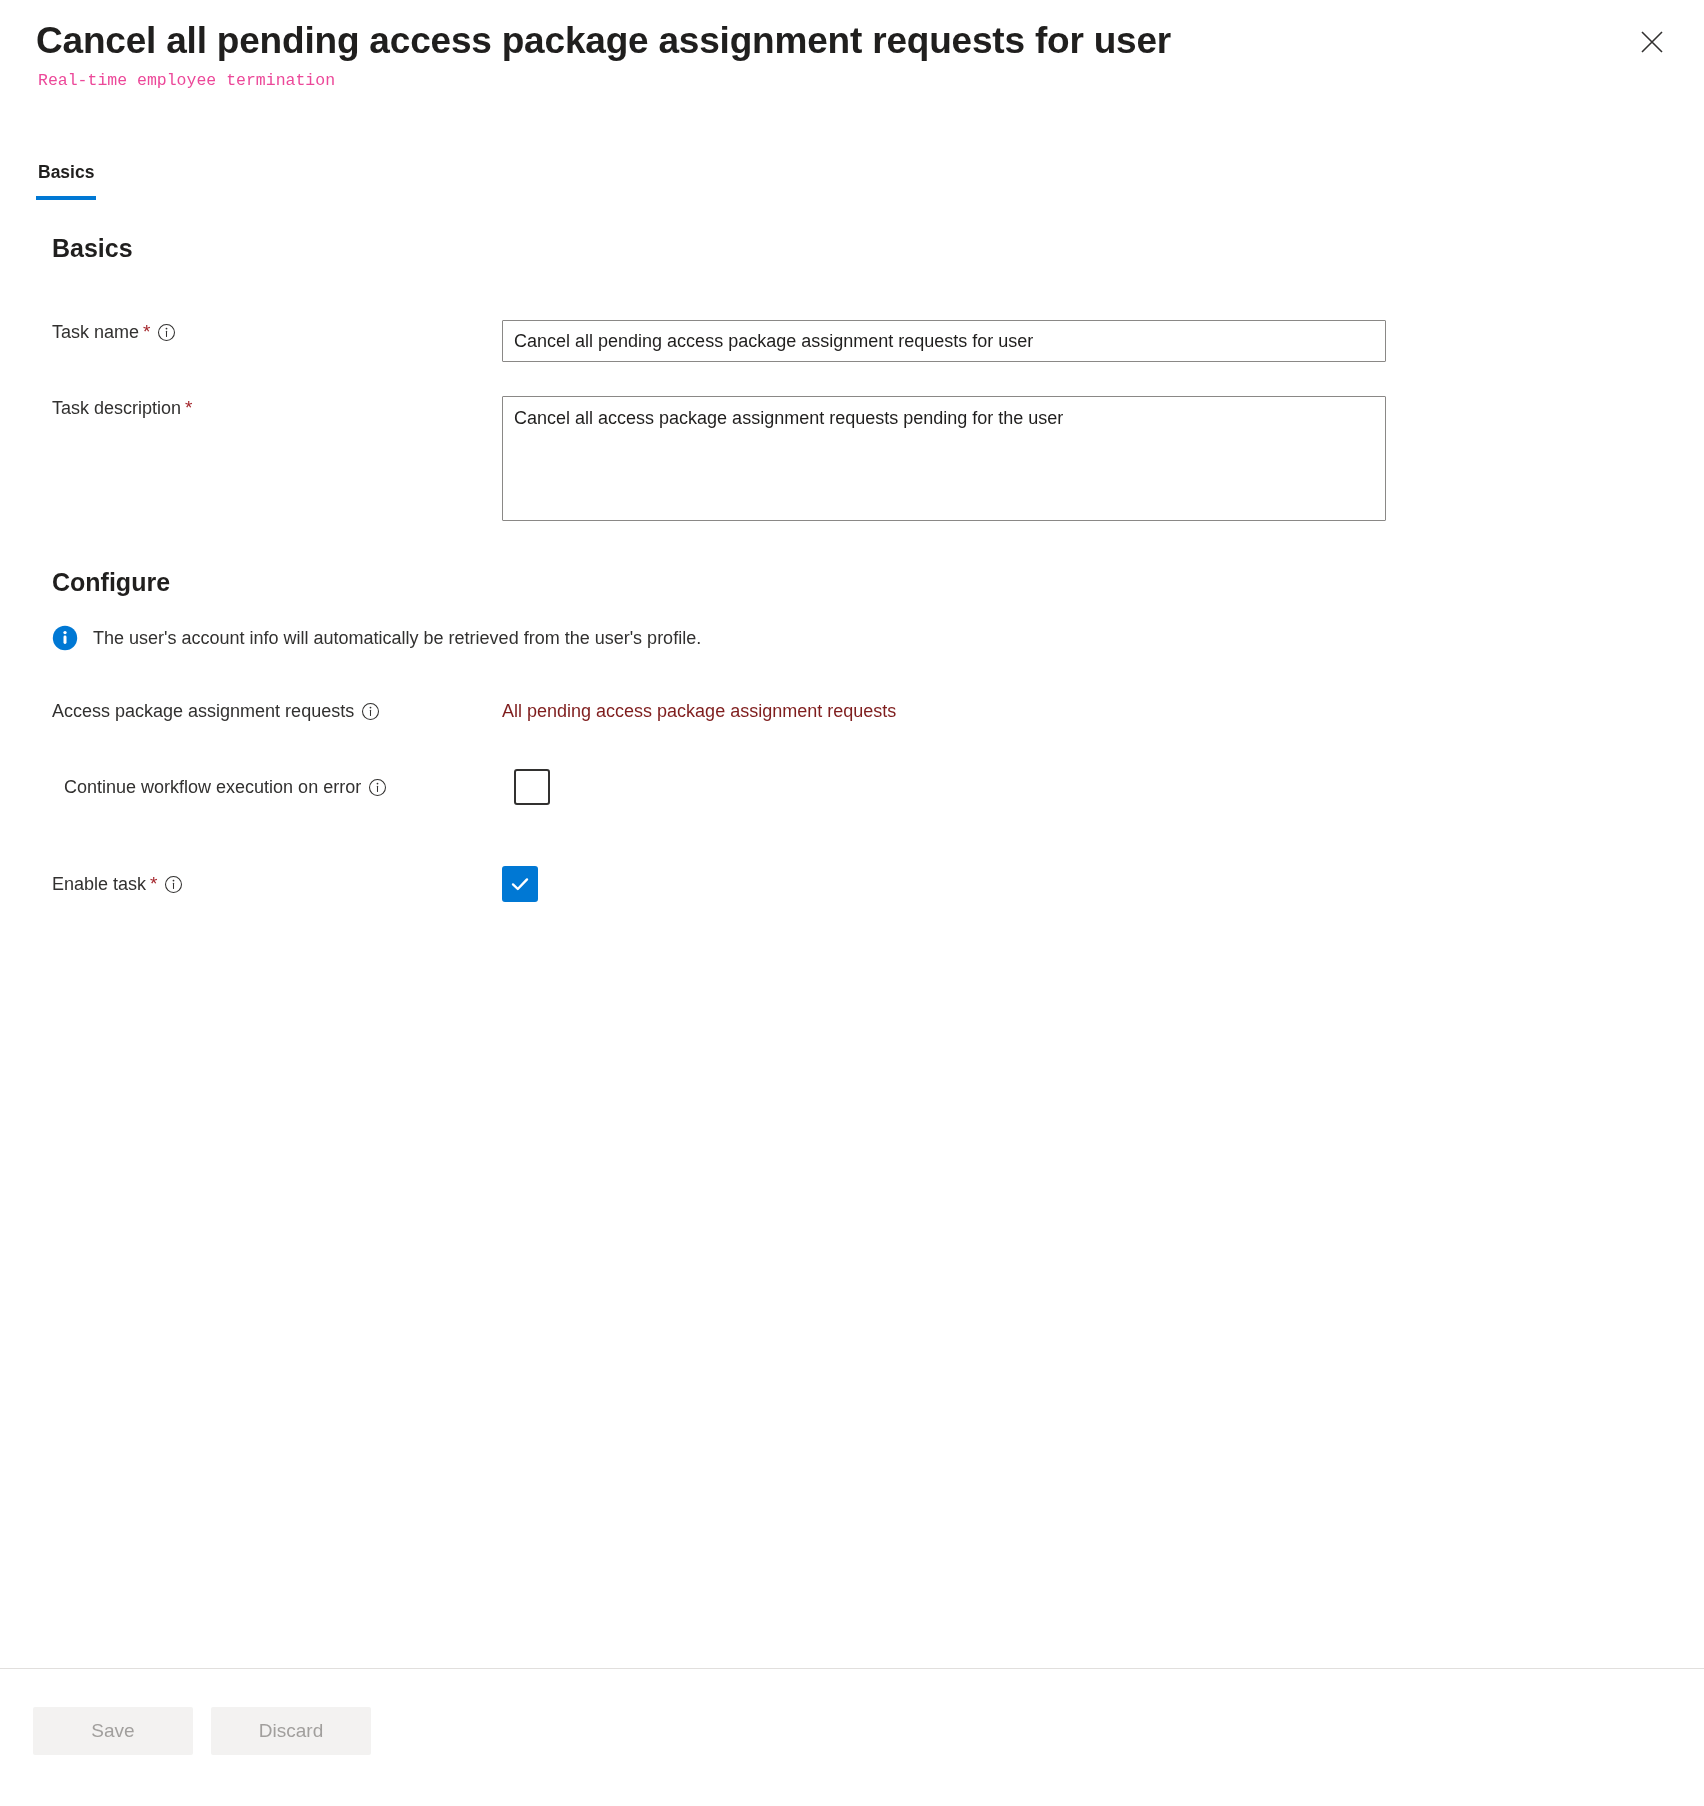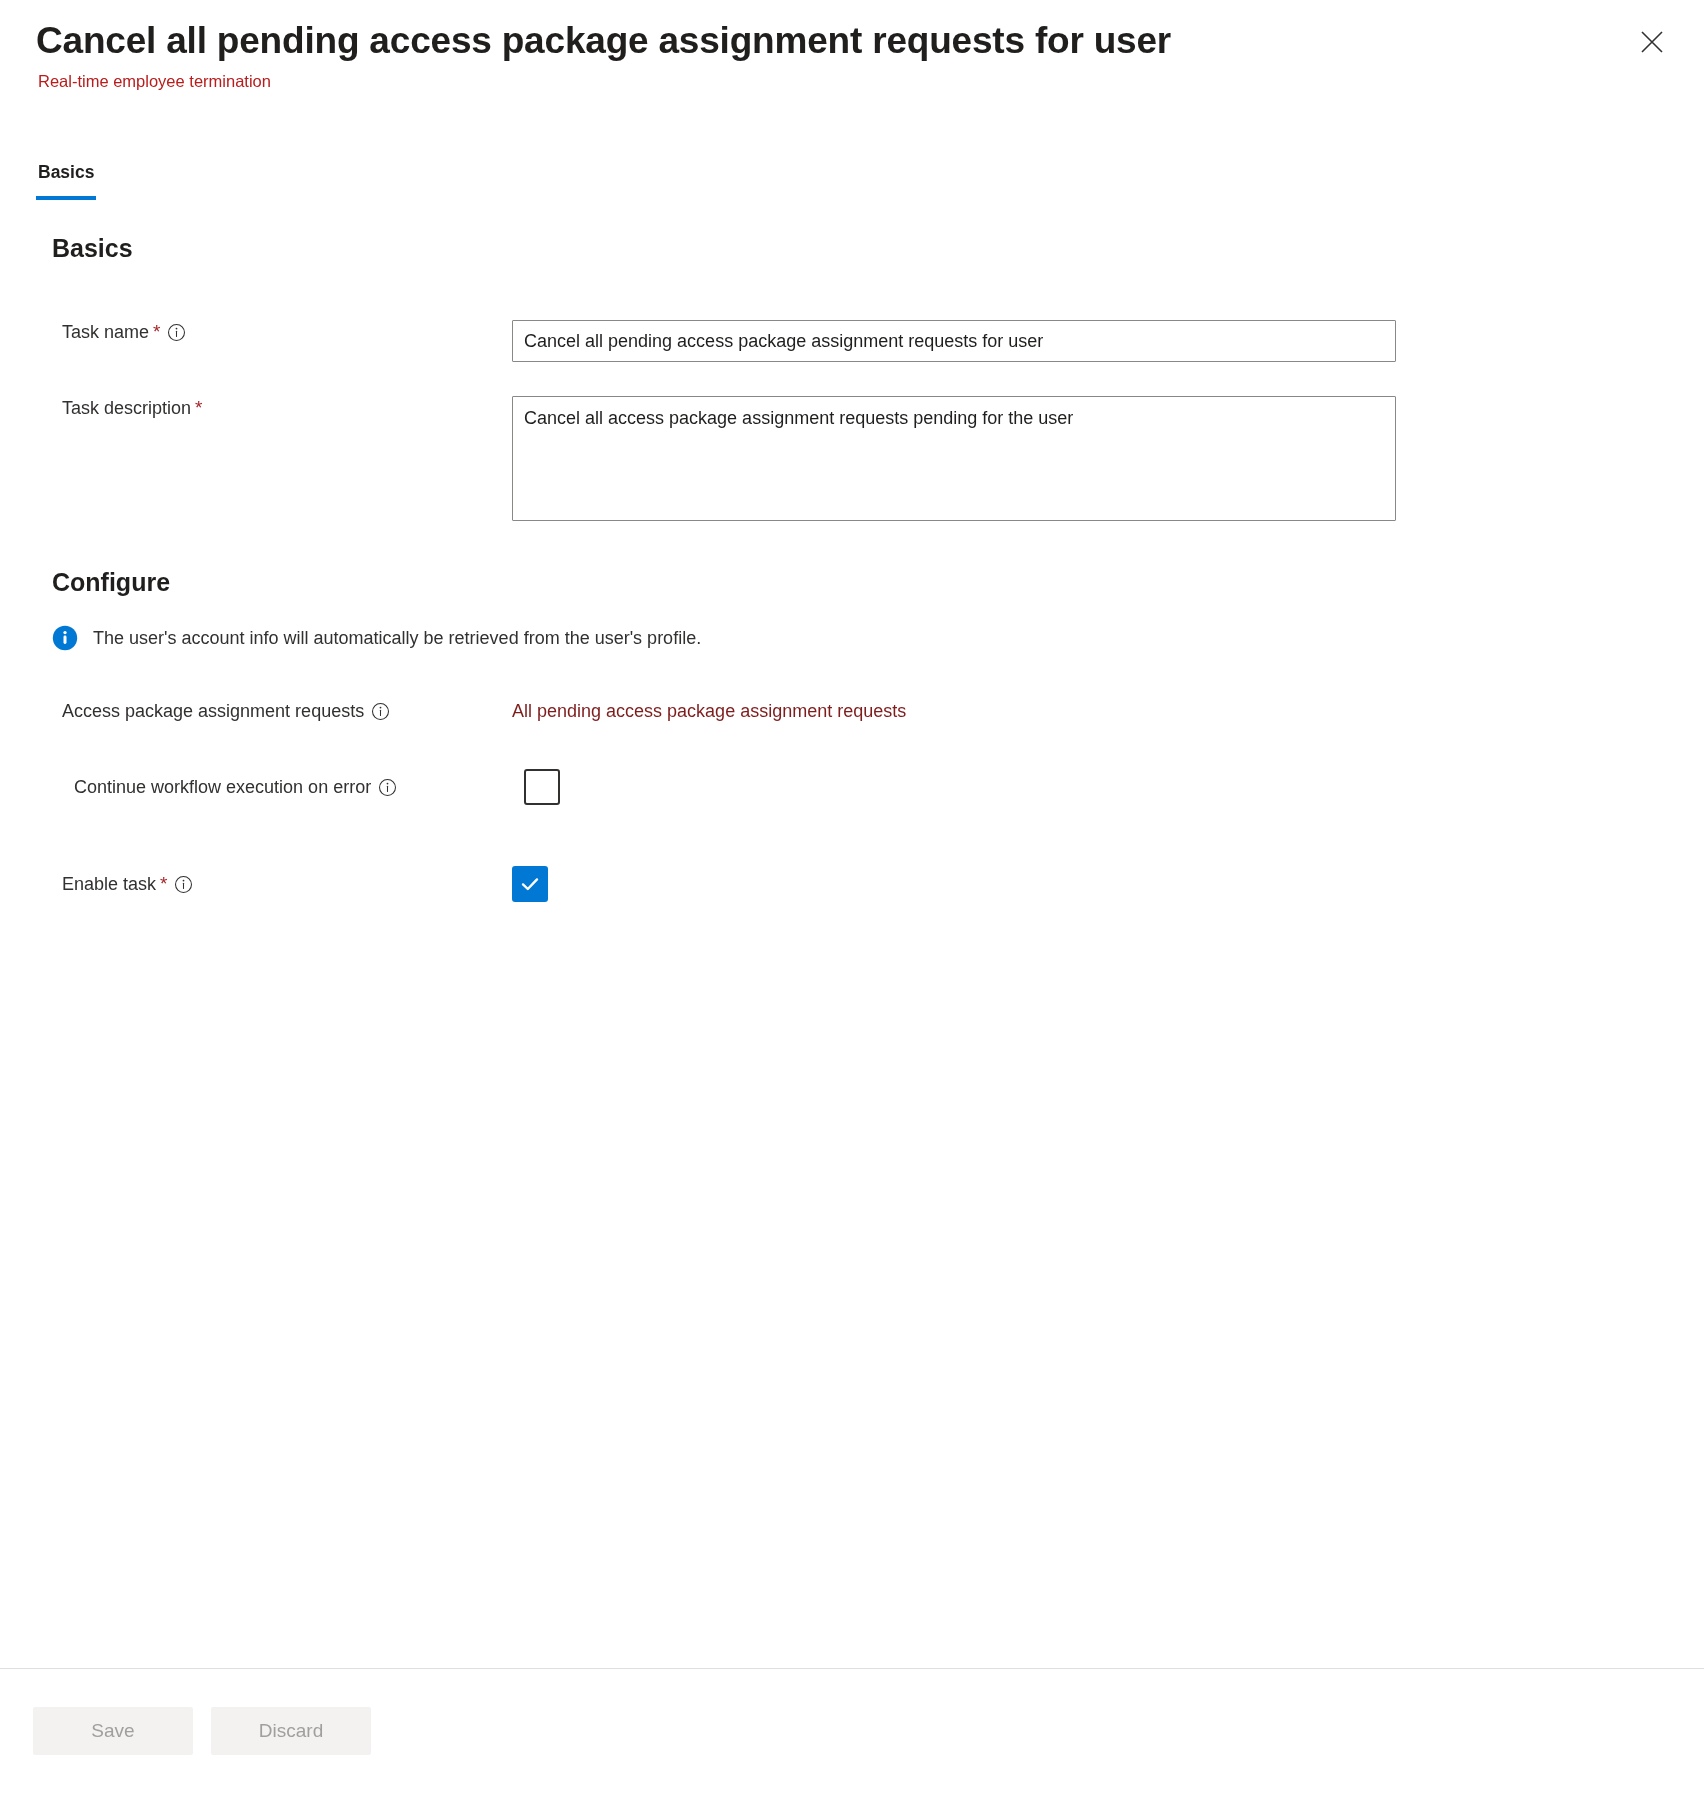--- a/index.html
+++ b/index.html
@@ -39,23 +39,24 @@
     line-height: 46px;
     font-weight: 600;
     letter-spacing: -0.2px;
     color: #201f1e;
     margin: 0;
     white-space: nowrap;
   }
   .blade-subtitle {
     font-size: 16.5px;
     line-height: 22px;
-    color: #b91c1c;
+    color: #ec4899;
     margin: 6px 0 0 2px;
     font-weight: 400;
+    font-family: Liberation Mono, monospace;
   }
   .close-btn {
     width: 44px; height: 44px;
     display: flex; align-items: center; justify-content: center;
     background: transparent;
     border: none;
     cursor: pointer;
     flex: 0 0 auto;
     margin-top: 2px;
     margin-right: -6px;
@@ -99,21 +100,21 @@
     font-size: 25px;
     line-height: 32px;
     font-weight: 600;
     color: #201f1e;
     margin: 0 0 0 52px;
   }
   .section-head.configure { margin-top: 16px; }
 
   .form-row {
     position: absolute;
-    left: 10px;
+    left: 0;
     width: 1416px;
     display: flex;
     align-items: flex-start;
   }
   .fld-label {
     width: 502px;
     padding-left: 52px;
     font-size: 18px;
     line-height: 24px;
     color: #323130;

